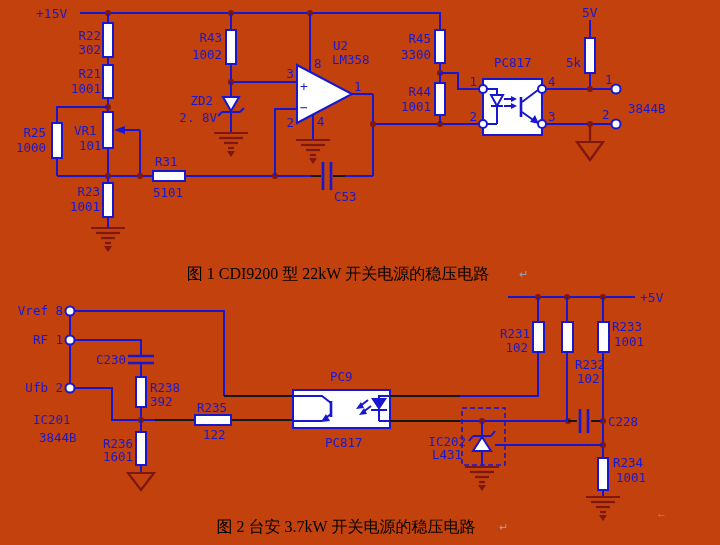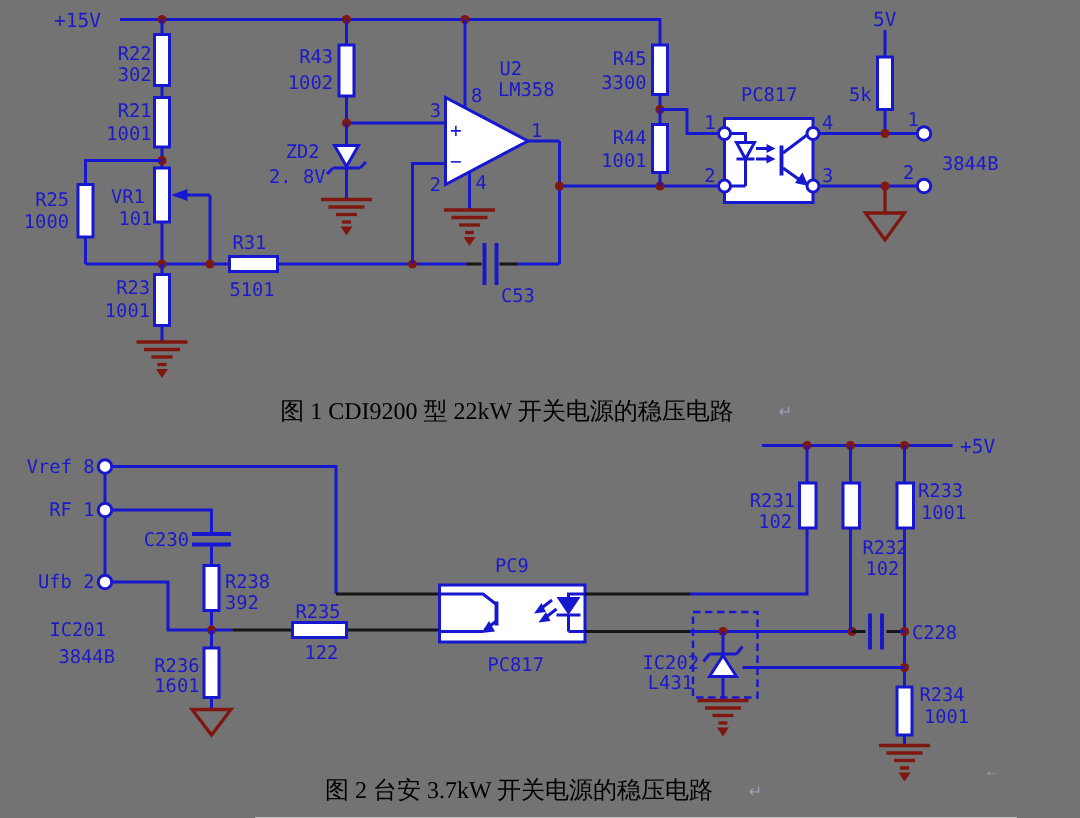--- a/index.html
+++ b/index.html
@@ -1,16 +1,16 @@
 <!DOCTYPE html>
 <html><head>
 <meta charset="utf-8">
 <style>
   html,body{margin:0;padding:0;background:#ffffff;}
-  .stage{position:relative;width:720px;height:545px;background:#737373;overflow:hidden;}
+  .stage{position:relative;width:720px;height:545px;background:#c2410c;overflow:hidden;}
   .w  {stroke:#1717cf;stroke-width:2;fill:none;}
   .wk {stroke:#151515;stroke-width:2;fill:none;}
   .cp {stroke:#1717cf;stroke-width:2;fill:#ffffff;}
   .pl {stroke:#1717cf;stroke-width:2.6;fill:none;}
   .fb {fill:#1717cf;stroke:none;}
   .dot{fill:#7d1710;stroke:none;}
   .g  {stroke:#7d1710;stroke-width:2.2;fill:none;}
   .gf {fill:#7d1710;stroke:none;}
   .t  {font-family:"DejaVu Sans Mono",monospace;font-size:12.5px;fill:#1a1acc;}
   .t13{font-family:"DejaVu Sans Mono",monospace;font-size:13px;fill:#1a1acc;}

